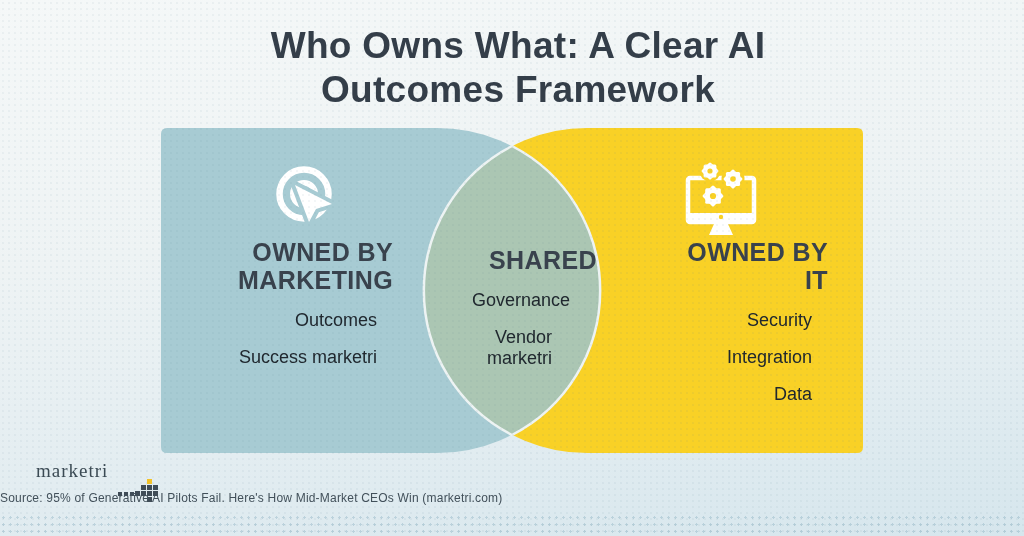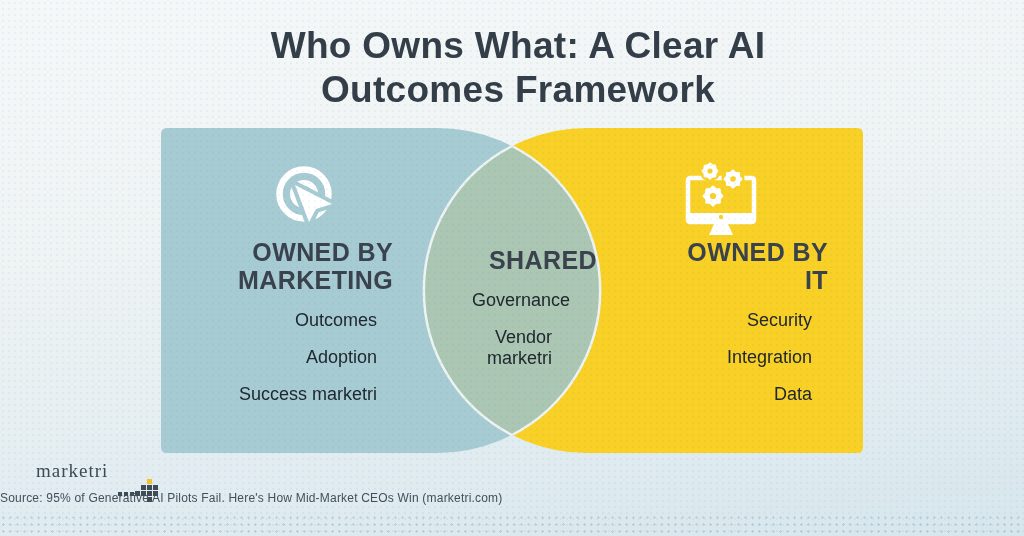--- a/index.html
+++ b/index.html
@@ -107,21 +107,20 @@
     <span>Outcomes Framework</span>
   </div>
 
   <div class="col col-marketing">
     <div class="heading">
       <span>OWNED BY</span>
       <span>MARKETING</span>
     </div>
     <div class="items">
       <div>Outcomes</div>
-      <div>Adoption</div>
       <div>Success marketri</div>
     </div>
   </div>
 
   <div class="col col-shared">
     <div class="heading">
       <span>SHARED</span>
     </div>
     <div class="items">
       <div>Governance</div>

